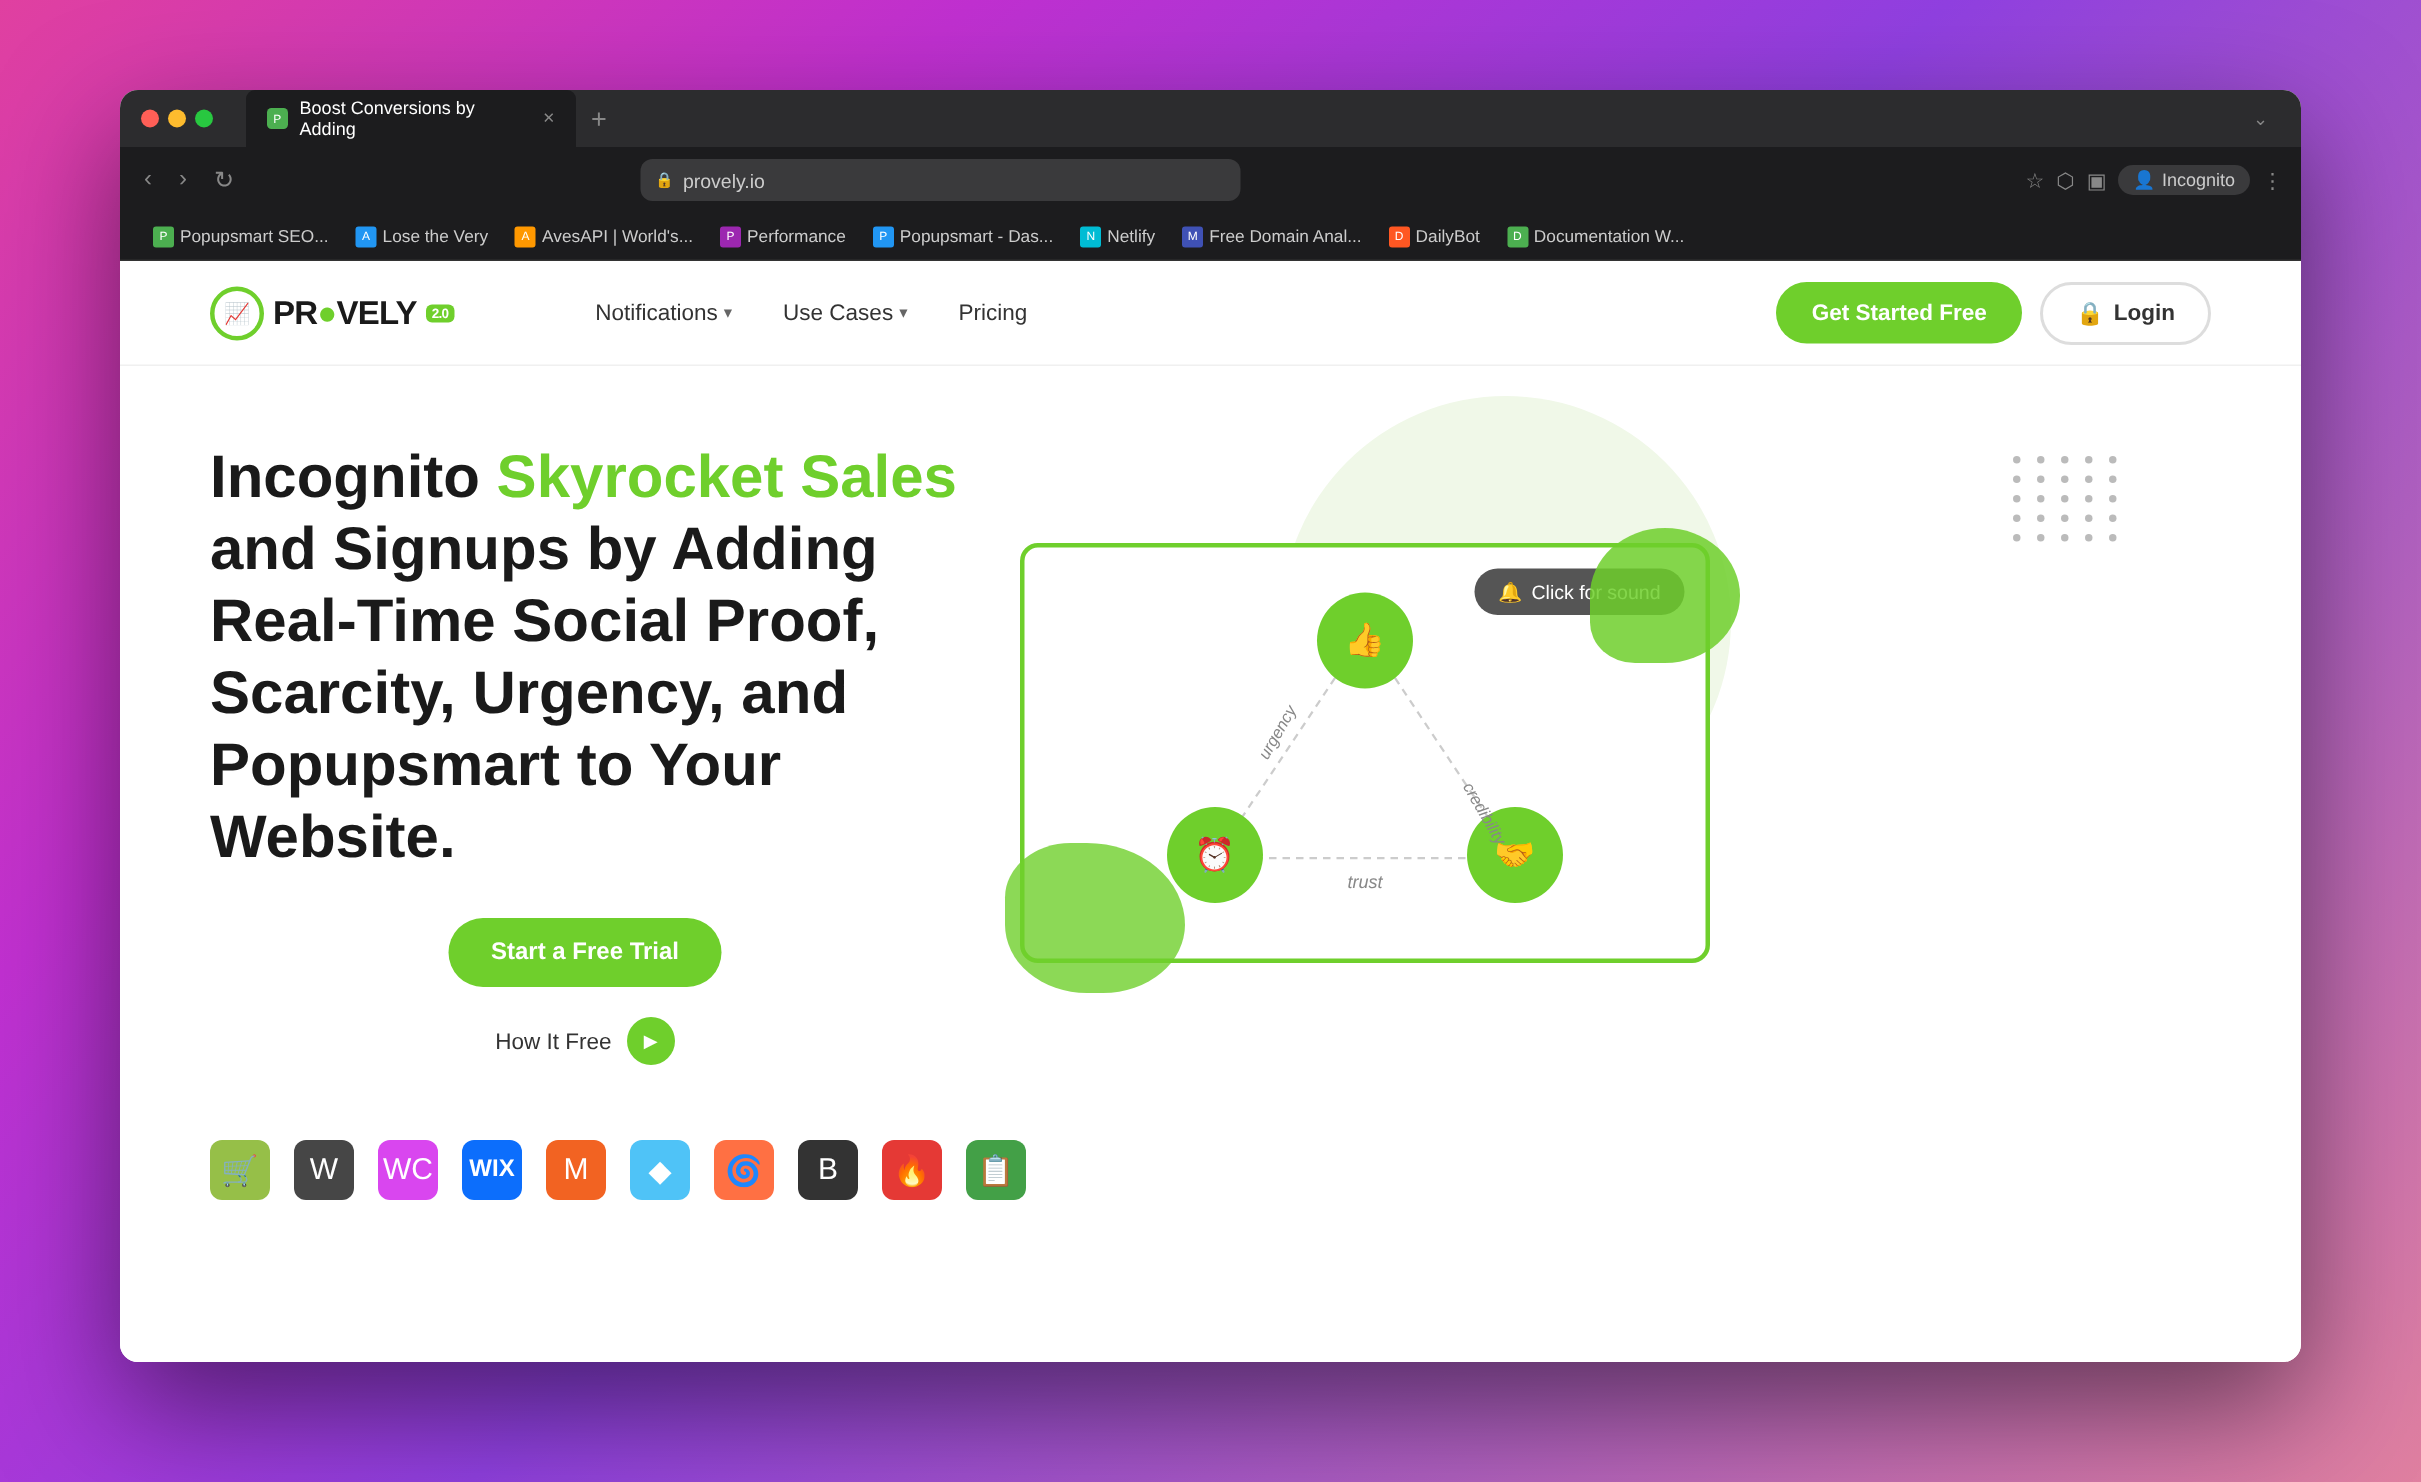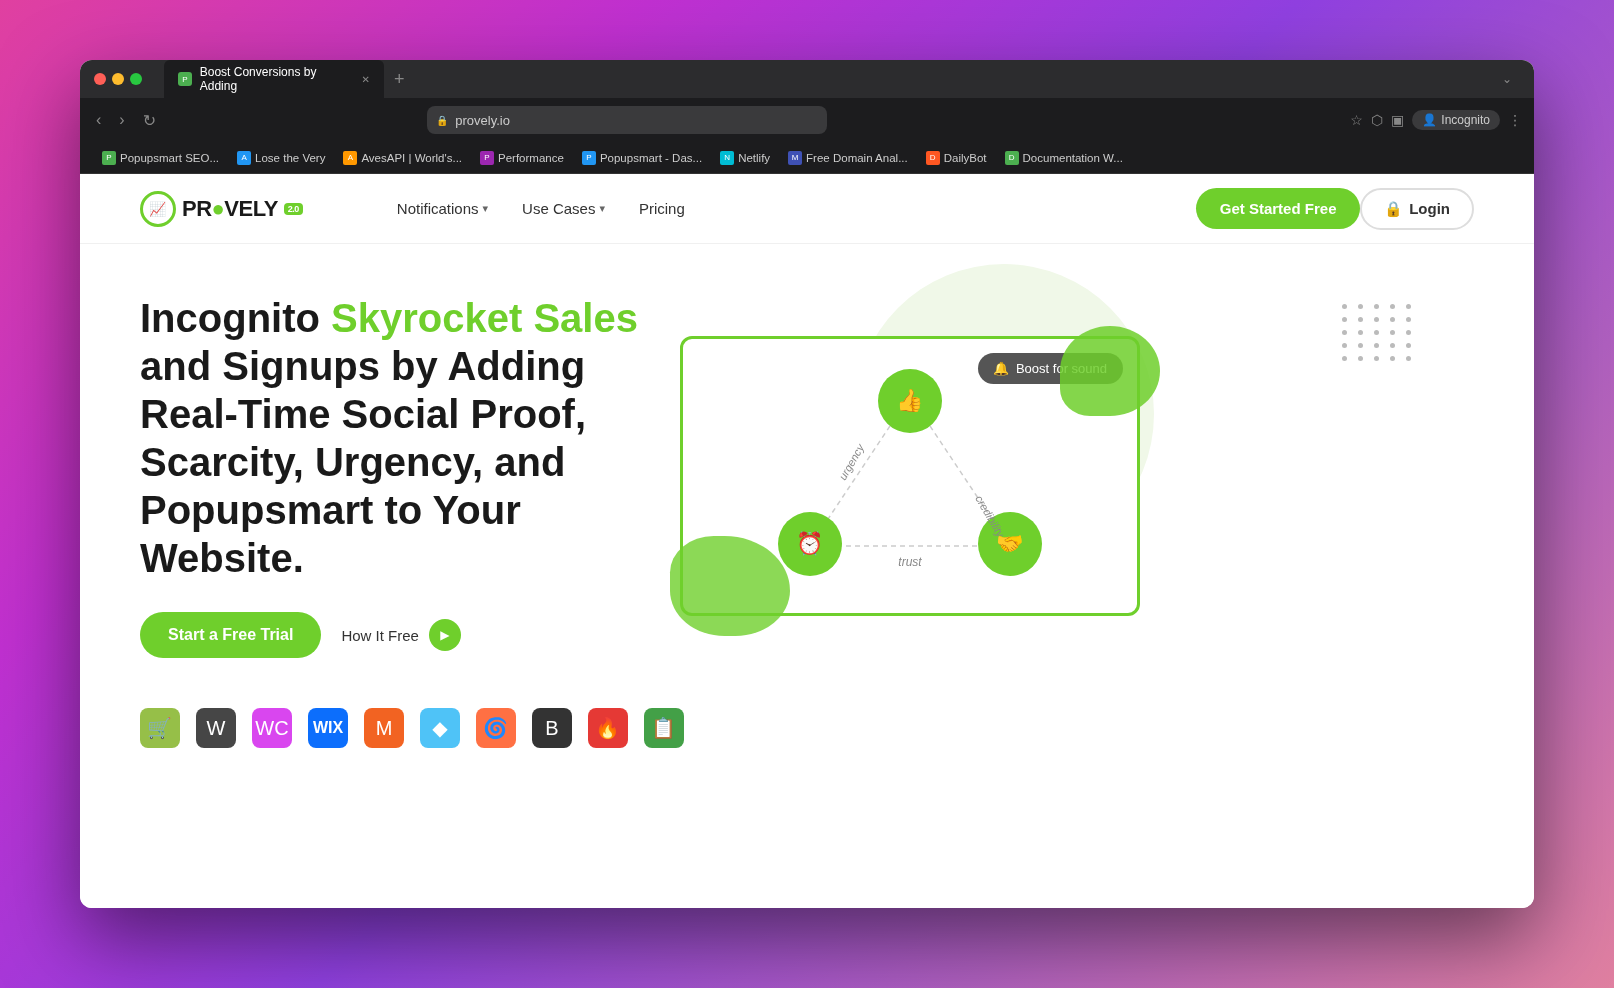--- a/index.html
+++ b/index.html
@@ -236,20 +236,21 @@
       font-weight: 500;
       padding: 8px 14px;
       cursor: pointer;
       border-radius: 6px;
     }
     .nav-chevron { color: #666; font-size: 11px; }
     .nav-actions {
       margin-left: auto;
       display: flex;
       align-items: center;
+      gap: 12px;
     }
     .btn-get-started {
       background: #6fcf2c;
       color: white;
       border: none;
       padding: 12px 24px;
       border-radius: 30px;
       font-size: 15px;
       font-weight: 700;
       cursor: pointer;
@@ -304,20 +305,21 @@
       margin-bottom: 30px;
     }
     .hero-title .highlight {
       color: #6fcf2c;
     }
     .hero-actions {
       display: flex;
       align-items: center;
       gap: 20px;
       margin-top: 30px;
+      flex-direction: column;
     }
     .btn-trial {
       background: #6fcf2c;
       color: white;
       border: none;
       padding: 14px 28px;
       border-radius: 30px;
       font-size: 16px;
       font-weight: 700;
       cursor: pointer;
@@ -593,21 +595,21 @@
         </div>
       </div>
 
       <div class="hero-diagram">
         <div class="blob-top-right"></div>
         <div class="blob-bottom-left"></div>
 
         <div class="diagram-card">
           <button class="sound-btn">
             <span>🔔</span>
-            <span>Boost for sound</span>
+            <span>Click for sound</span>
           </button>
 
           <div class="triangle-diagram">
             <svg class="triangle-svg" viewBox="0 0 320 220">
 
               <line x1="160" y1="30" x2="60" y2="180" stroke="#ccc" stroke-width="1.5" stroke-dasharray="5,4"></line>
               <line x1="160" y1="30" x2="260" y2="180" stroke="#ccc" stroke-width="1.5" stroke-dasharray="5,4"></line>
               <line x1="60" y1="180" x2="260" y2="180" stroke="#ccc" stroke-width="1.5" stroke-dasharray="5,4"></line>
 
               <circle cx="160" cy="35" r="32" fill="#6fcf2c"></circle>

